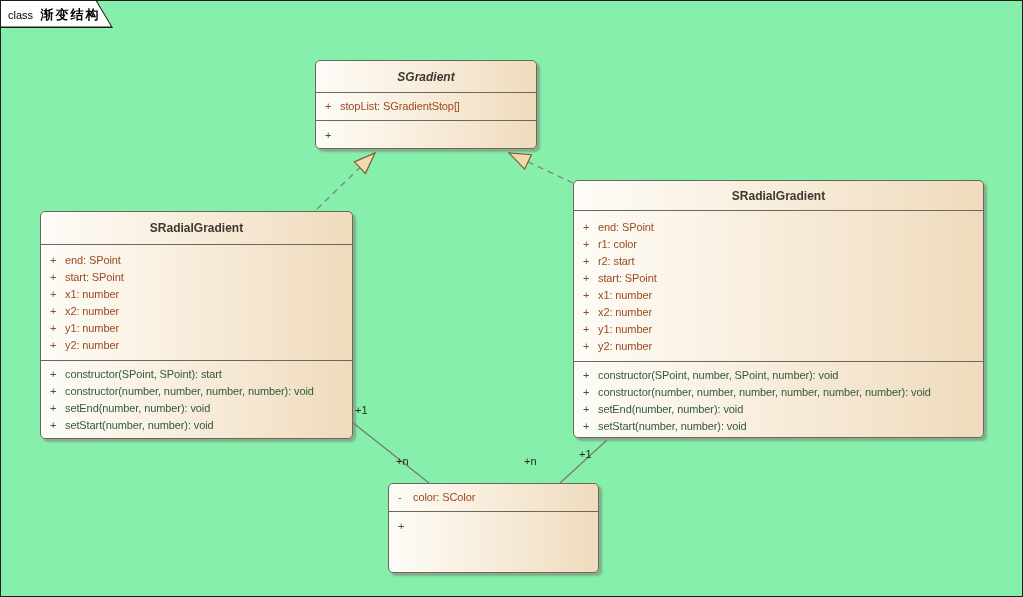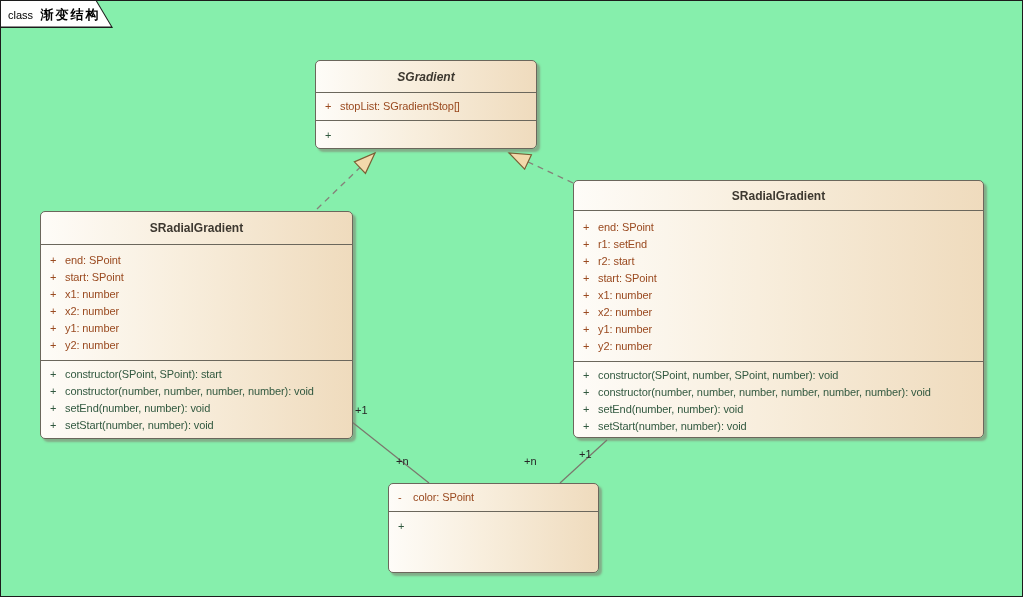--- a/index.html
+++ b/index.html
@@ -167,21 +167,21 @@
 
   <div class="uml-class" id="cls-sradial">
     <div class="uml-title">SRadialGradient</div>
     <div class="compartment attrs">
       <div class="member attr-color">
         <span class="vis">+</span>
         <span class="mtext">end: SPoint</span>
       </div>
       <div class="member attr-color">
         <span class="vis">+</span>
-        <span class="mtext">r1: setEnd</span>
+        <span class="mtext">r1: color</span>
       </div>
       <div class="member attr-color">
         <span class="vis">+</span>
         <span class="mtext">r2: start</span>
       </div>
       <div class="member attr-color">
         <span class="vis">+</span>
         <span class="mtext">start: SPoint</span>
       </div>
       <div class="member attr-color">
@@ -218,21 +218,21 @@
         <span class="vis">+</span>
         <span class="mtext">setStart(number, number): void</span>
       </div>
     </div>
   </div>
 
   <div class="uml-class" id="cls-sstop">
     <div class="compartment attrs single">
       <div class="member attr-color">
         <span class="vis">-</span>
-        <span class="mtext">color: SPoint</span>
+        <span class="mtext">color: SColor</span>
       </div>
     </div>
     <div class="compartment ops single">
       <div class="member op-color">
         <span class="vis">+</span>
       </div>
     </div>
   </div>
 
   <span class="mult" id="mult-lin-src">+1</span>

